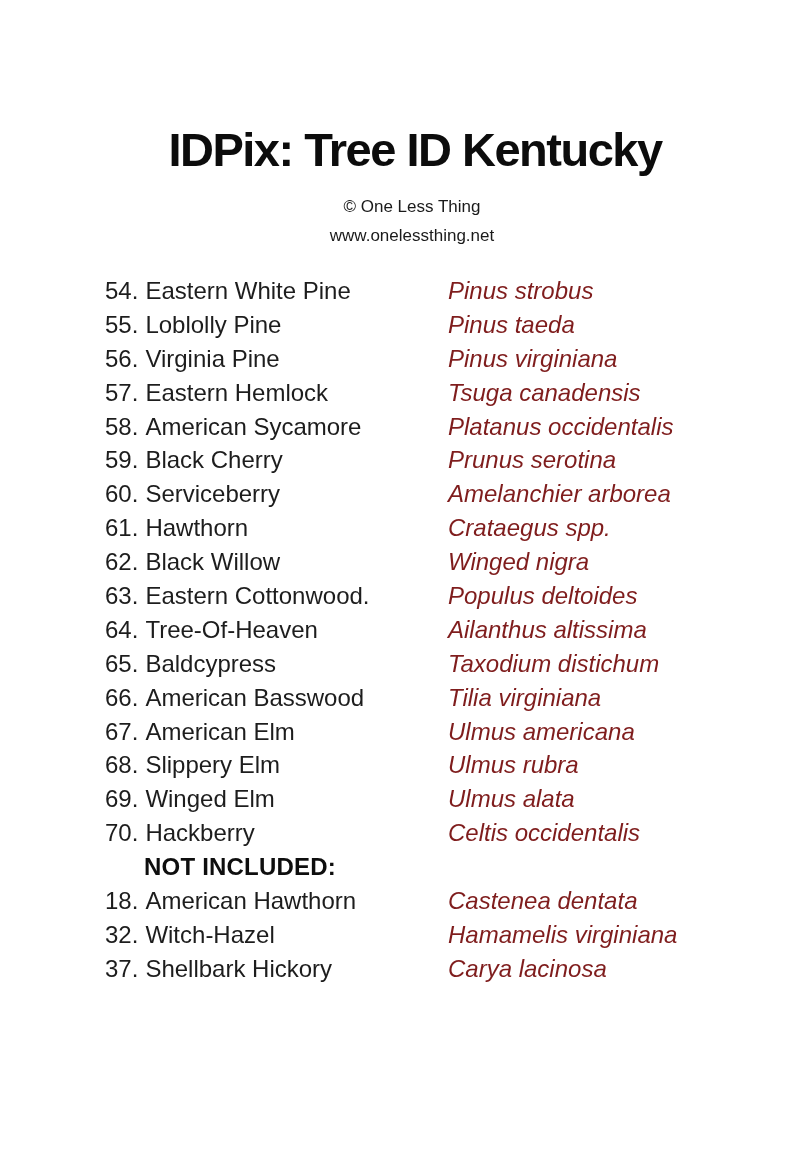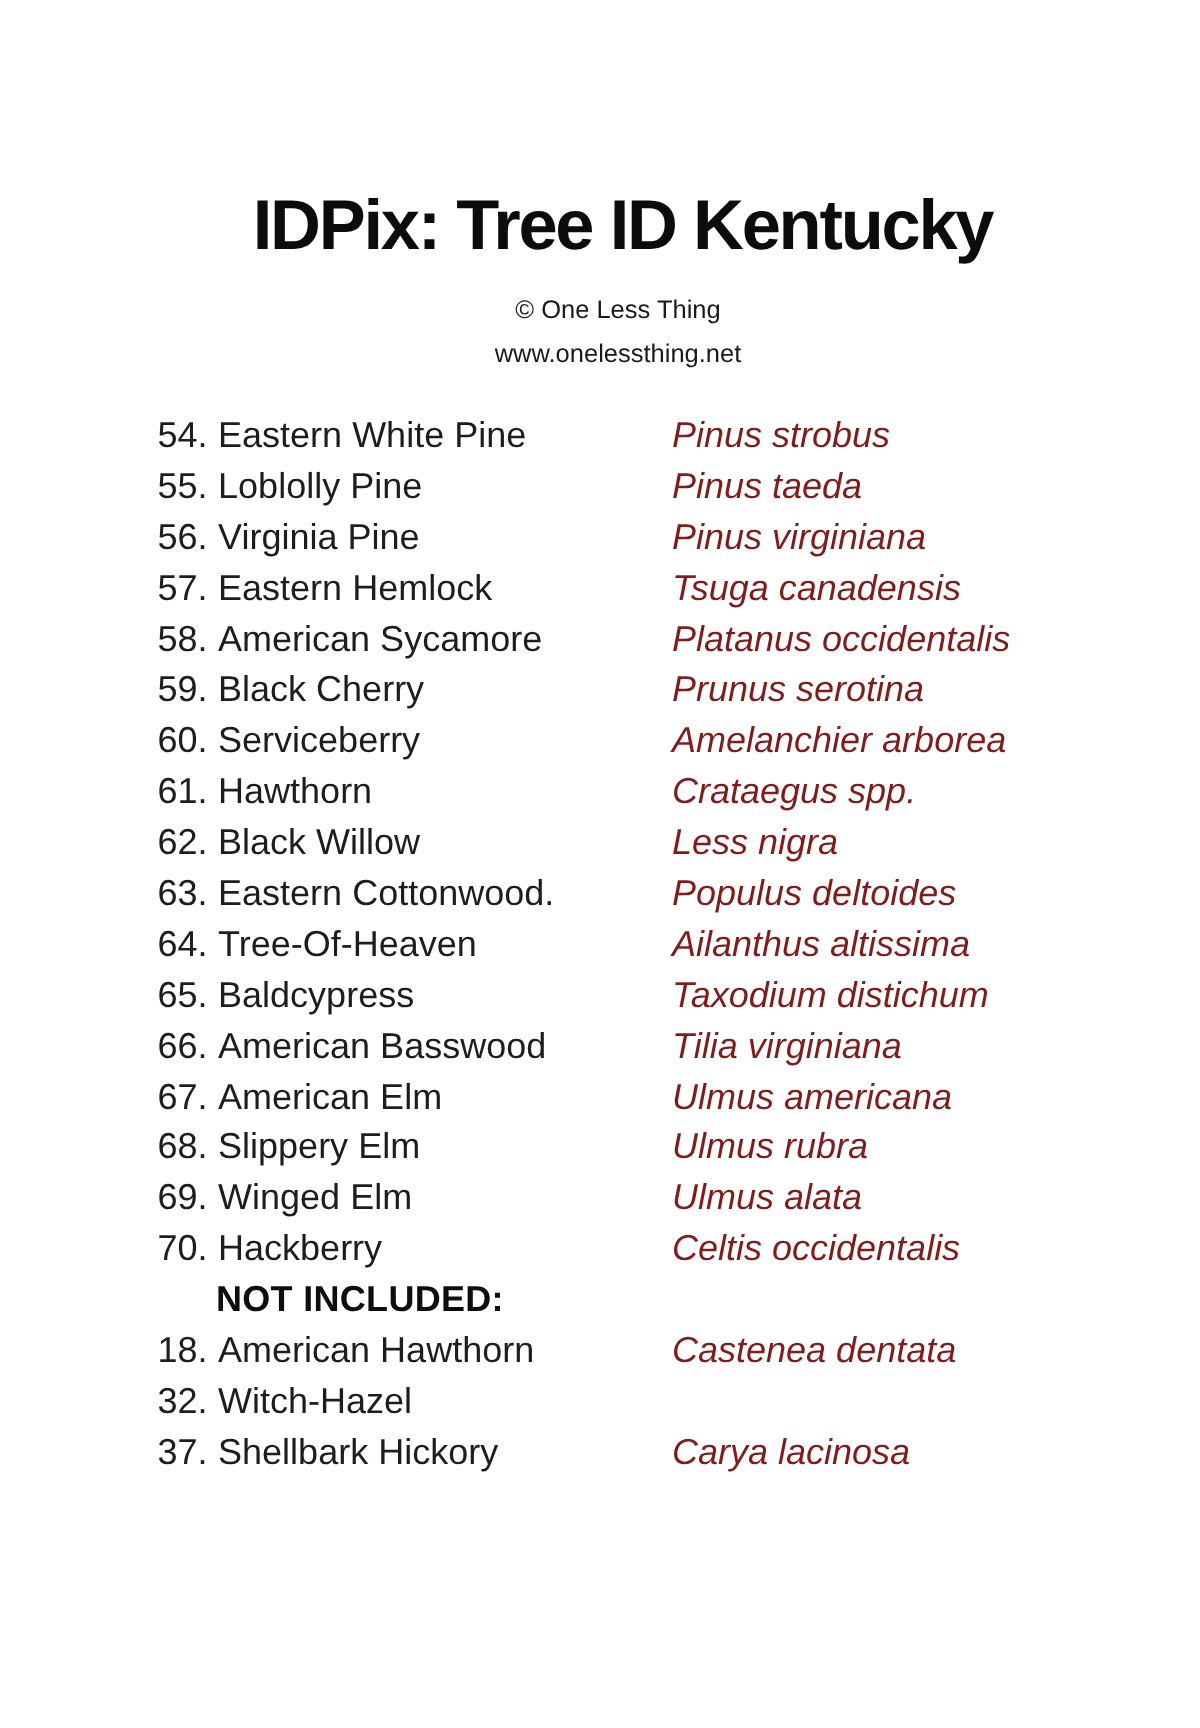--- a/index.html
+++ b/index.html
@@ -120,21 +120,21 @@
       <div class="row">
         <span class="entry"><span class="num">60.</span><span>Serviceberry</span></span>
         <span class="sci">Amelanchier arborea</span>
       </div>
       <div class="row">
         <span class="entry"><span class="num">61.</span><span>Hawthorn</span></span>
         <span class="sci">Crataegus spp.</span>
       </div>
       <div class="row">
         <span class="entry"><span class="num">62.</span><span>Black Willow</span></span>
-        <span class="sci">Less nigra</span>
+        <span class="sci">Winged nigra</span>
       </div>
       <div class="row">
         <span class="entry"><span class="num">63.</span><span>Eastern Cottonwood.</span></span>
         <span class="sci">Populus deltoides</span>
       </div>
       <div class="row">
         <span class="entry"><span class="num">64.</span><span>Tree-Of-Heaven</span></span>
         <span class="sci">Ailanthus altissima</span>
       </div>
       <div class="row">
@@ -163,20 +163,21 @@
       </div>
       <div class="divider-row">
         <span class="divider-label">NOT INCLUDED:</span>
       </div>
       <div class="row">
         <span class="entry"><span class="num">18.</span><span>American Hawthorn</span></span>
         <span class="sci">Castenea dentata</span>
       </div>
       <div class="row">
         <span class="entry"><span class="num">32.</span><span>Witch-Hazel</span></span>
+        <span class="sci">Hamamelis virginiana</span>
       </div>
       <div class="row">
         <span class="entry"><span class="num">37.</span><span>Shellbark Hickory</span></span>
         <span class="sci">Carya lacinosa</span>
       </div>
     </div>
 
 </div>
 
 </body></html>

